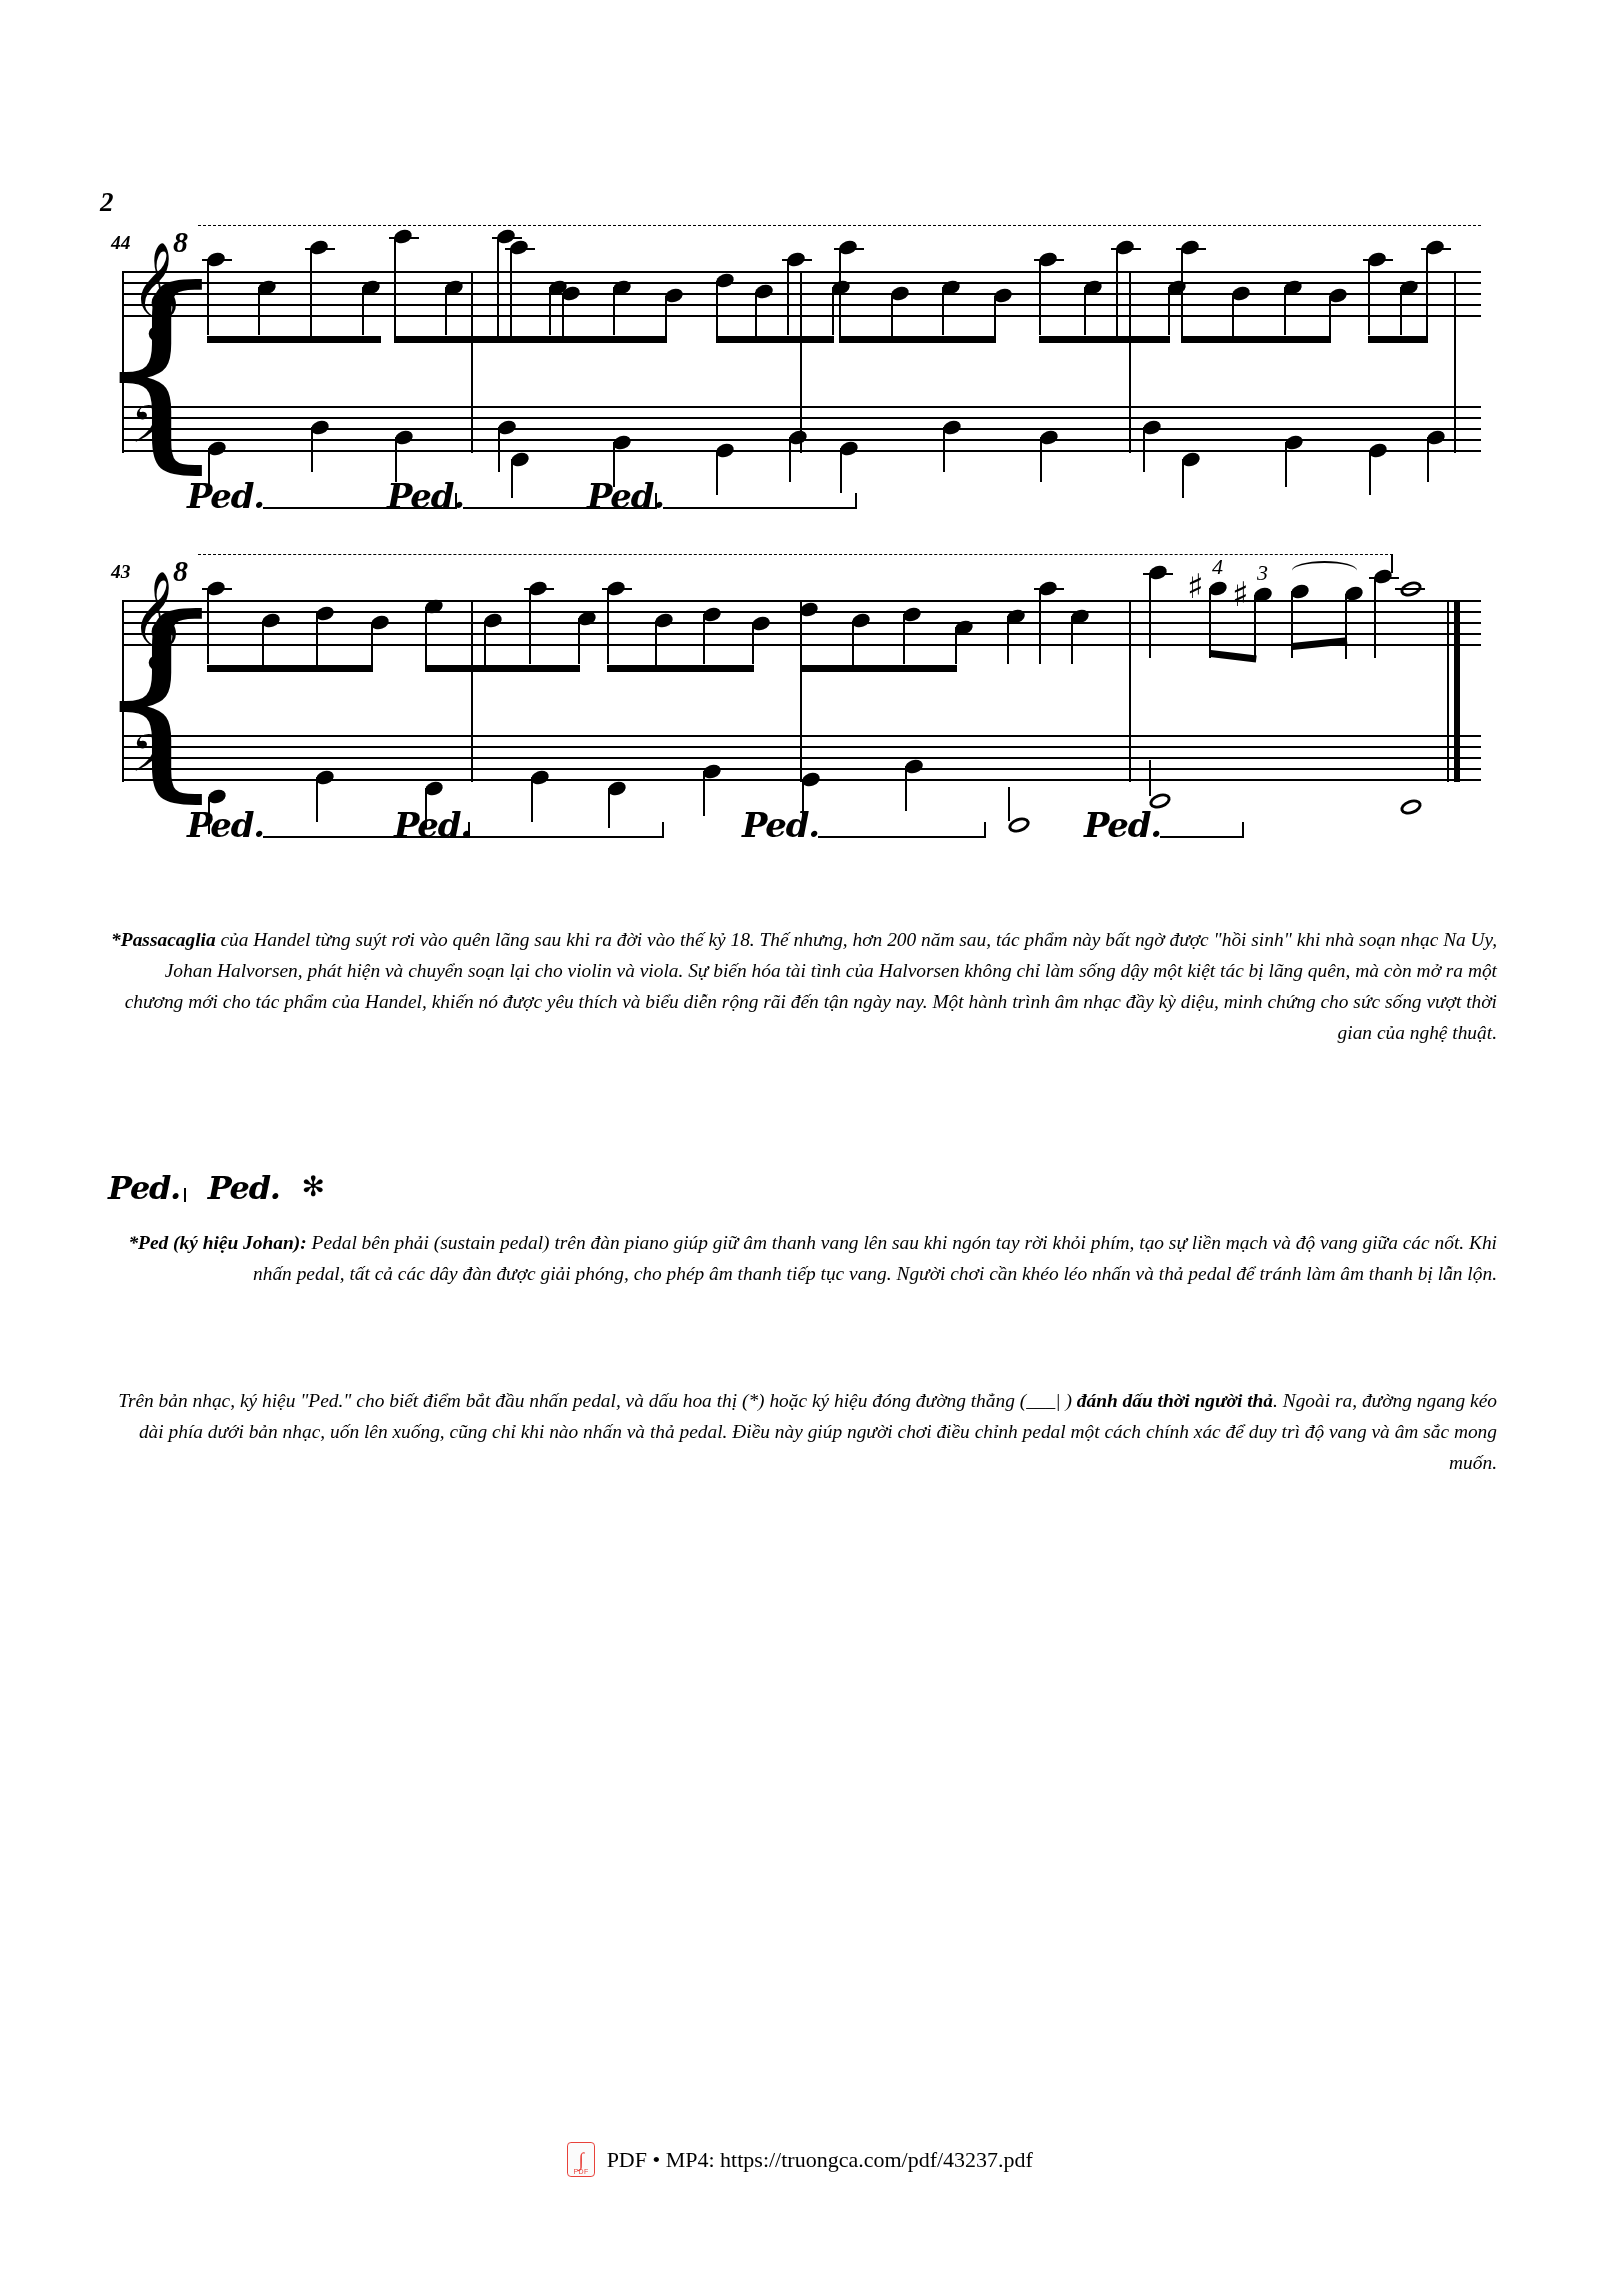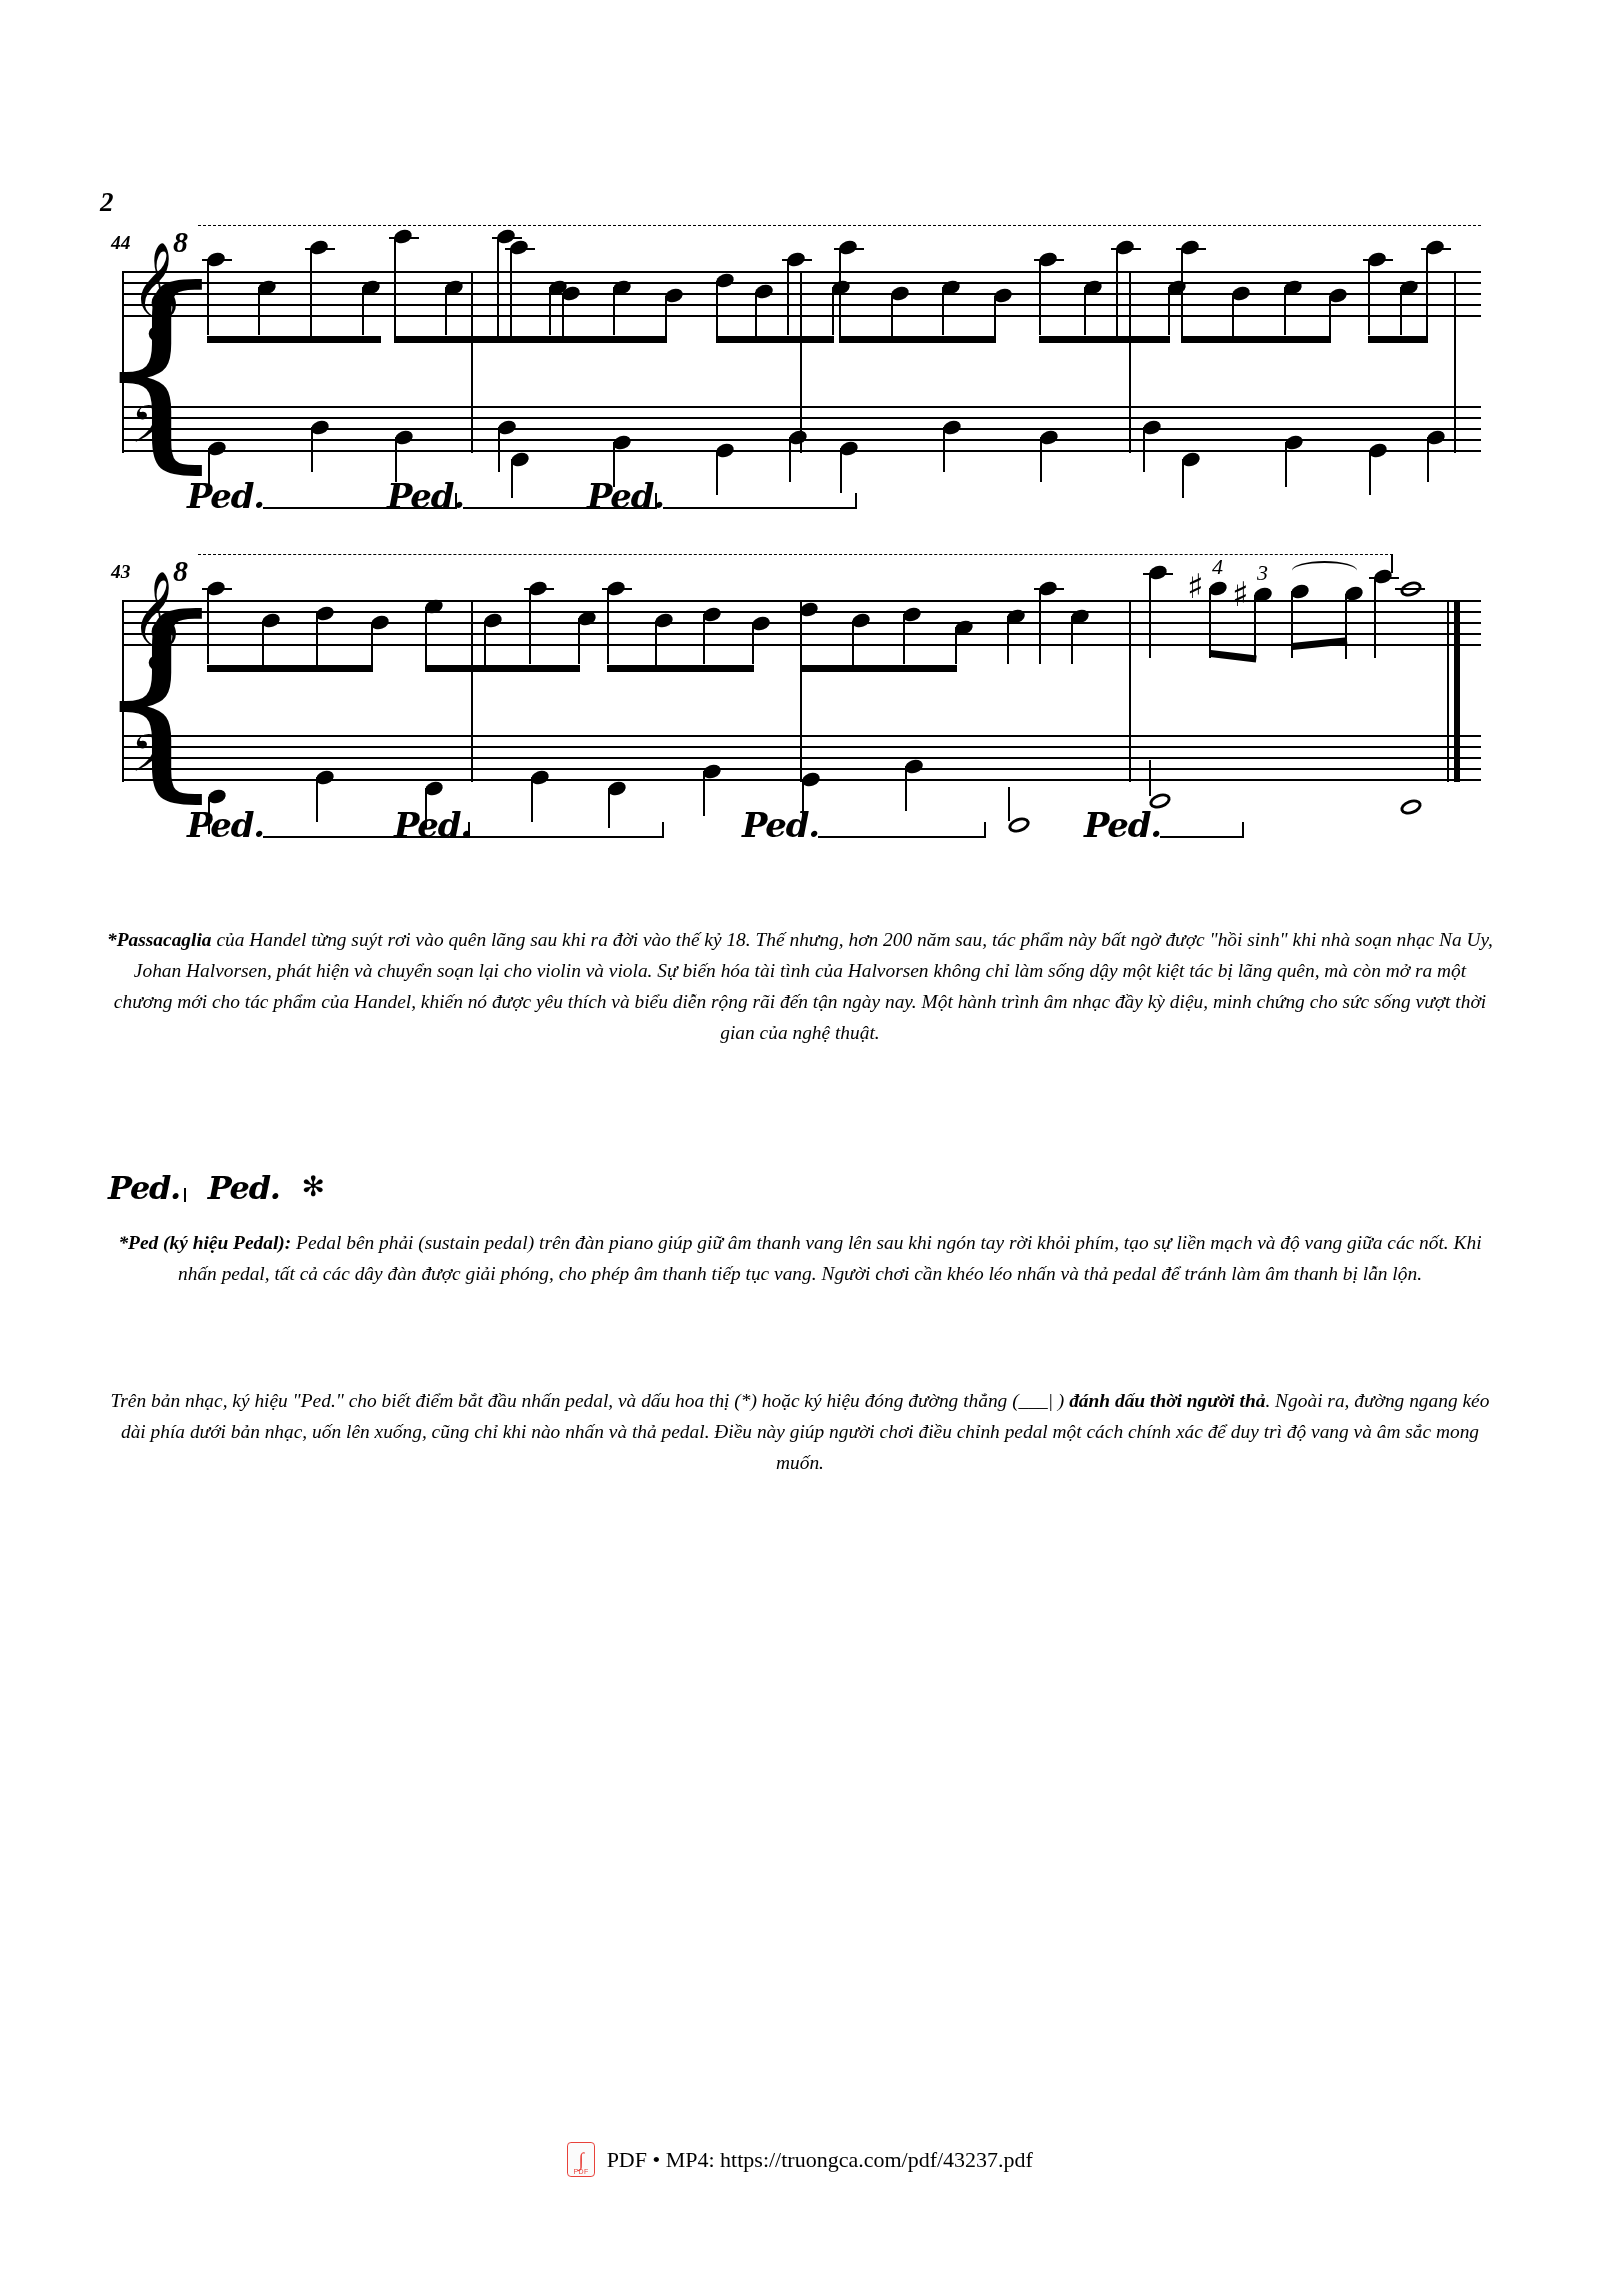--- a/index.html
+++ b/index.html
@@ -255,21 +255,21 @@
   
   .para {
     position: absolute;
     left: 103px;
     width: 1394px;
     font-family: "Liberation Serif", "DejaVu Serif", serif;
     font-style: italic;
     font-size: 19.4px;
     line-height: 31px;
     color: #000;
-    text-align: center;
+    text-align: right;
   }
   .para b { font-weight: bold; }
 
   .legend-row {
     position: absolute;
     left: 108px;
     top: 1169px;
     display: flex;
     align-items: center;
     gap: 0px;
@@ -744,21 +744,21 @@
     </span>
     <span class="legend-item">
       <span class="legend-ped">Ped.</span>
     </span>
     <span class="legend-item">
       <span class="legend-star">✻</span>
     </span>
   </div>
 
   <div class="para" style="top:1227px;">
-    <b>*Ped (ký hiệu Pedal):</b><span> Pedal bên phải (sustain pedal) trên đàn piano giúp giữ âm thanh vang lên sau khi ngón tay rời  khỏi phím, tạo sự liền mạch và độ vang giữa các nốt. Khi nhấn pedal, tất cả các dây đàn được giải phóng, cho phép âm thanh tiếp tục vang. Người chơi cần khéo léo nhấn và thả pedal để tránh làm âm thanh bị lẫn lộn.</span>
+    <b>*Ped (ký hiệu Johan):</b><span> Pedal bên phải (sustain pedal) trên đàn piano giúp giữ âm thanh vang lên sau khi ngón tay rời  khỏi phím, tạo sự liền mạch và độ vang giữa các nốt. Khi nhấn pedal, tất cả các dây đàn được giải phóng, cho phép âm thanh tiếp tục vang. Người chơi cần khéo léo nhấn và thả pedal để tránh làm âm thanh bị lẫn lộn.</span>
   </div>
 
   <div class="para" style="top:1385px;">
     <span>Trên bản nhạc, ký hiệu "Ped." cho biết điểm bắt đầu nhấn pedal, và dấu hoa thị (*) hoặc ký hiệu đóng đường thẳng (___| ) </span><b>đánh dấu thời người thả</b><span>. Ngoài ra, đường ngang kéo dài phía dưới bản nhạc, uốn lên xuống, cũng chỉ khi nào nhấn và thả pedal. Điều này giúp người chơi điều chỉnh pedal một cách chính xác để duy trì độ vang và âm sắc mong muốn.</span>
   </div>
 
   <div class="footer">
     <span class="pdf-icon">
       <span class="acro">∫</span>
       <span class="lbl">PDF</span>

